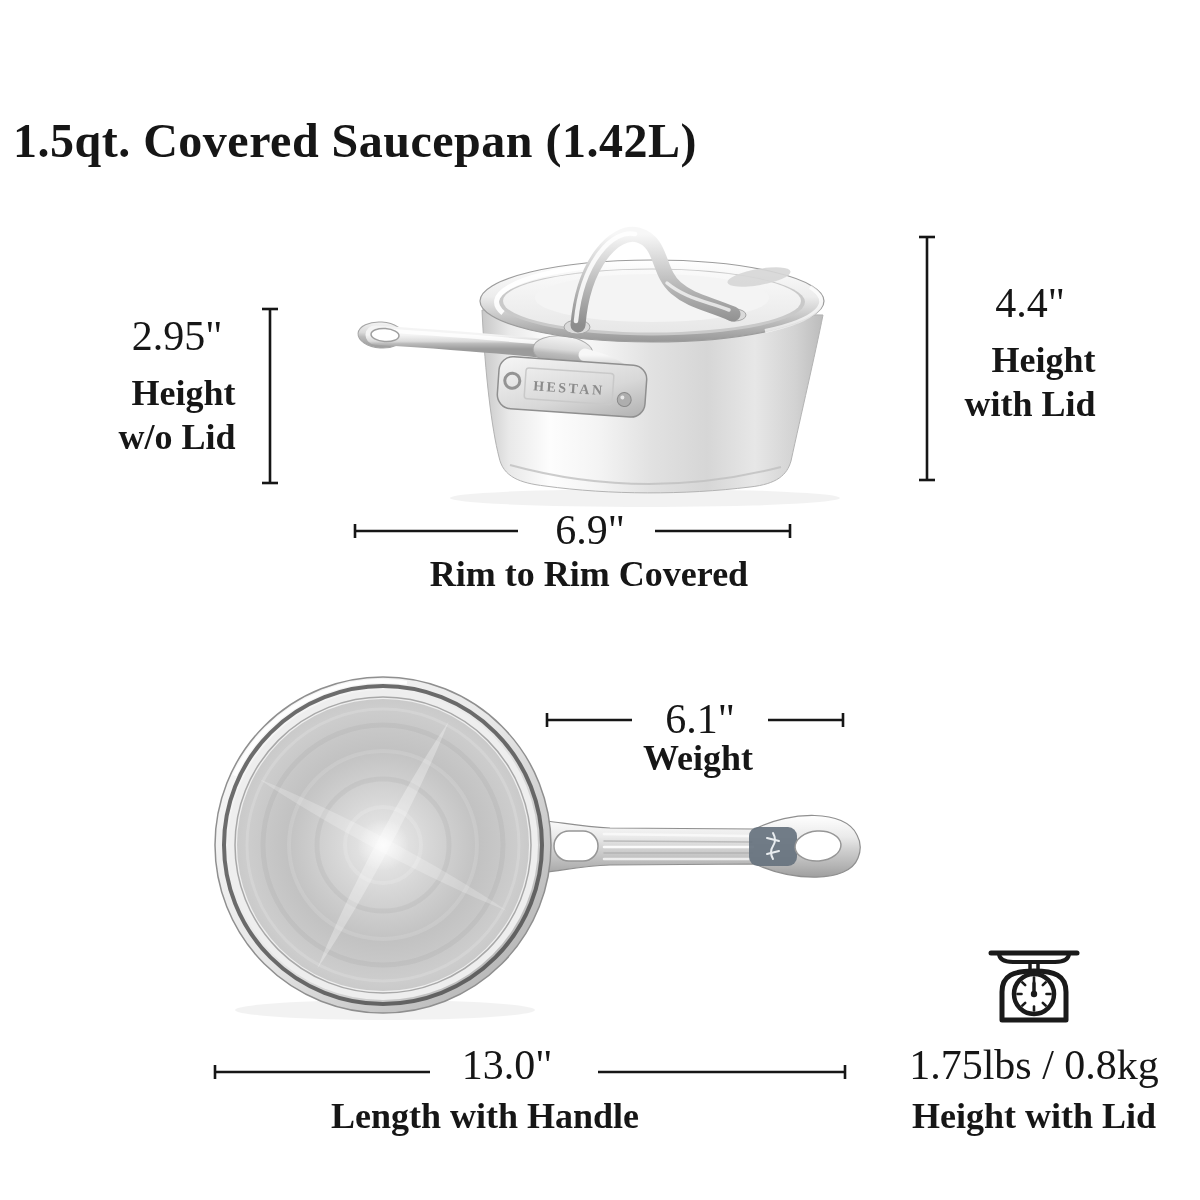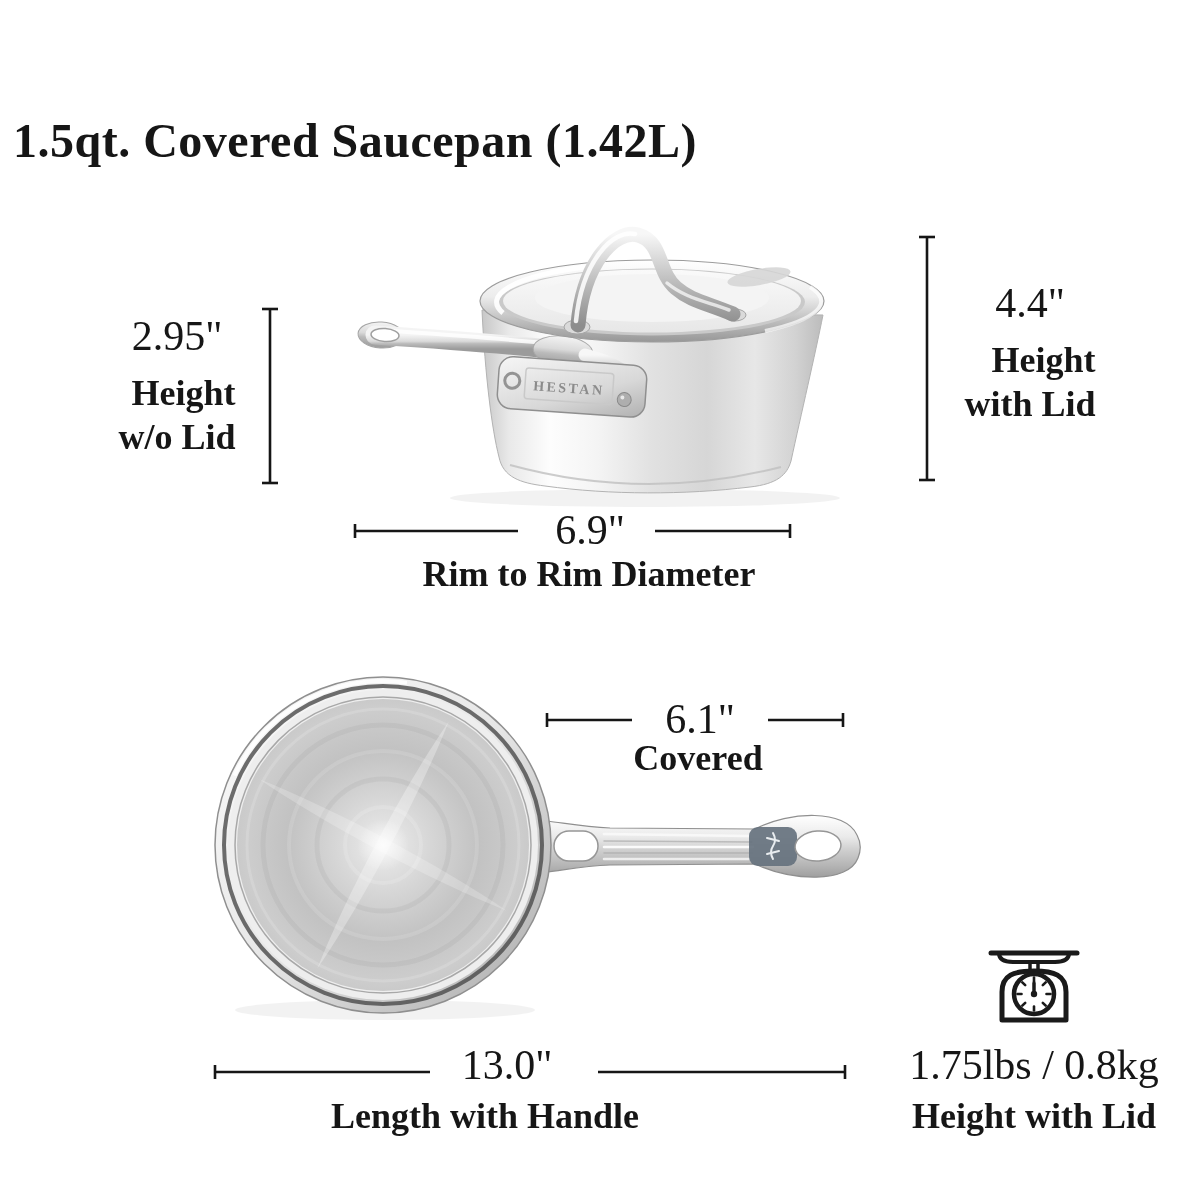--- a/index.html
+++ b/index.html
@@ -225,28 +225,28 @@
   <div class="dim d-right">
     <div class="val">4.4"</div>
     <div class="lab first">Height</div>
     <div class="lab">with Lid</div>
   </div>
 
   <div class="dim dim-under d-rim-val">
     <div class="val">6.9"</div>
   </div>
   <div class="dim dim-under d-rim-lab">
-    <div class="lab">Rim to Rim Diameter</div>
+    <div class="lab">Rim to Rim Covered</div>
   </div>
 
   <div class="dim dim-under d-handle-val">
     <div class="val">6.1"</div>
   </div>
   <div class="dim dim-under d-handle-lab">
-    <div class="lab">Covered</div>
+    <div class="lab">Weight</div>
   </div>
 
   <div class="dim dim-under d-len-val">
     <div class="val">13.0"</div>
   </div>
   <div class="dim dim-under d-len-lab">
     <div class="lab">Length with Handle</div>
   </div>
 
   <div class="dim dim-under d-wt-val">

